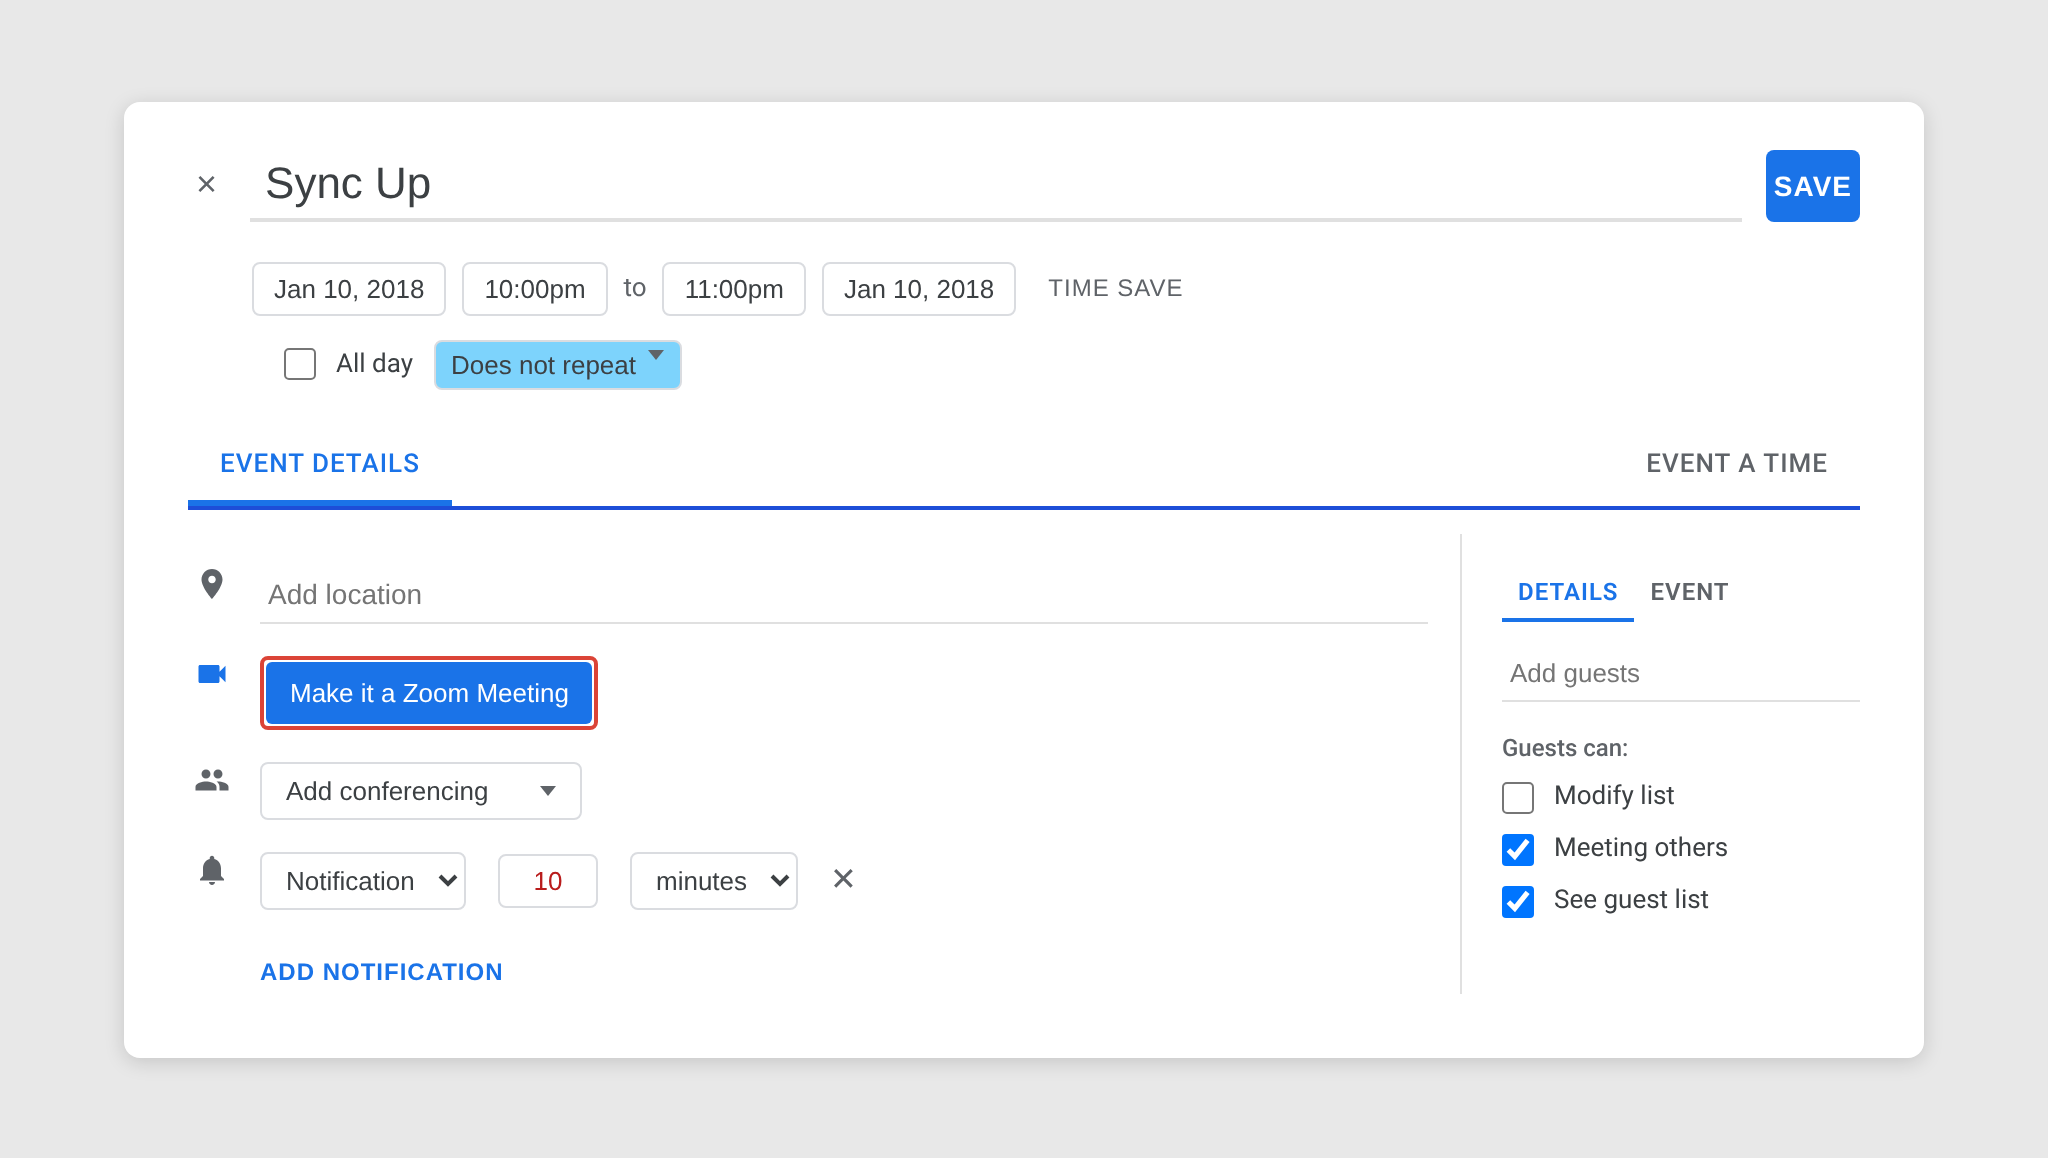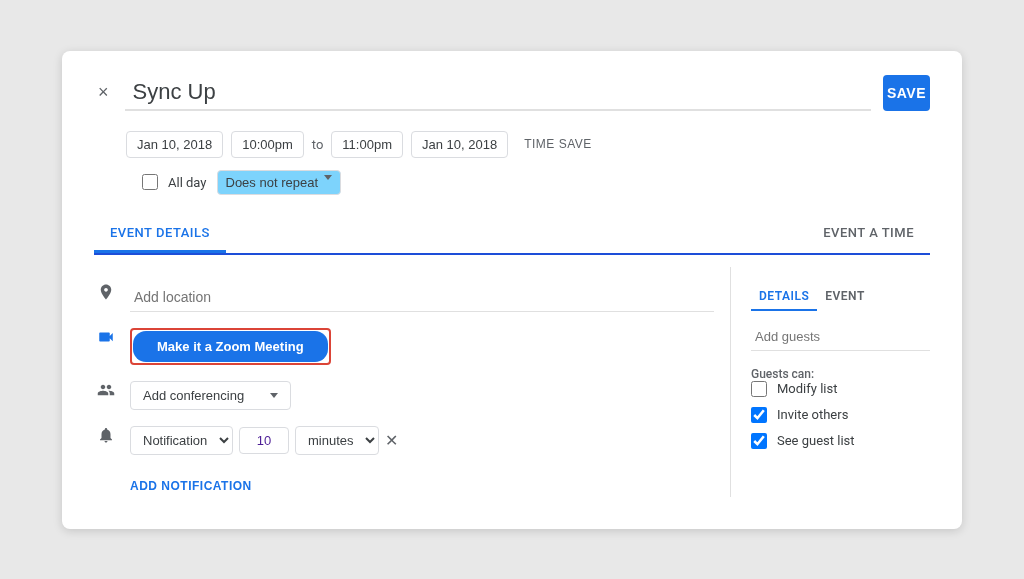--- a/index.html
+++ b/index.html
@@ -183,58 +183,58 @@
     .zoom-btn-wrapper {
       border: 2px solid #db4437;
       border-radius: 4px;
       padding: 1px;
       display: inline-flex;
     }
     .zoom-btn {
       background: #1a73e8;
       color: #fff;
       border: none;
-      border-radius: 13px;
-      padding: 8px 24px;
-      font-size: 13px;
-      font-weight: 700;
+      border-radius: 3px;
+      padding: 8px 12px;
+      font-size: 13px;
+      font-weight: 400;
       cursor: pointer;
     }
     .conferencing-btn {
       display: flex;
       align-items: center;
       gap: 24px;
       border: 1px solid #dadce0;
       border-radius: 4px;
       padding: 6px 12px;
       background: #fff;
       font-size: 13px;
       color: #3c4043;
       cursor: pointer;
     }
     .notification-row {
       display: flex;
       align-items: center;
-      gap: 6px;
+      gap: 16px;
     }
     .notif-select {
       border: 1px solid #dadce0;
       border-radius: 4px;
       padding: 5px 8px;
       font-size: 13px;
       color: #3c4043;
       background: #fff;
       cursor: pointer;
     }
     .notif-input {
       border: 1px solid #dadce0;
       border-radius: 4px;
       padding: 5px 8px;
       font-size: 13px;
-      color: #4c1d95;
+      color: #b91c1c;
       width: 50px;
       text-align: center;
     }
     .notif-remove {
       background: none;
       border: none;
       color: #5f6368;
       cursor: pointer;
       font-size: 16px;
     }
@@ -277,20 +277,21 @@
       padding: 6px 4px;
       font-size: 13px;
       color: #80868b;
       outline: none;
       background: transparent;
       margin-bottom: 16px;
     }
     .guests-can-label {
       font-size: 12px;
       color: #5f6368;
+      margin-bottom: 10px;
       font-weight: 500;
     }
     .guest-option {
       display: flex;
       align-items: center;
       gap: 10px;
       margin-bottom: 10px;
     }
     .guest-checkbox {
       width: 16px;
@@ -418,21 +419,21 @@
       <input class="add-guests-input" type="text" placeholder="Add guests" style="">
 
       <div class="guests-can-label">Guests can:</div>
 
       <div class="guest-option">
         <input type="checkbox" class="guest-checkbox" style="">
         <span class="guest-option-label">Modify list</span>
       </div>
       <div class="guest-option">
         <input type="checkbox" class="guest-checkbox" checked="" style="">
-        <span class="guest-option-label">Invite others</span>
+        <span class="guest-option-label">Meeting others</span>
       </div>
       <div class="guest-option">
         <input type="checkbox" class="guest-checkbox" checked="" style="">
         <span class="guest-option-label">See guest list</span>
       </div>
     </div>
   </div>
 
 </div>
 

